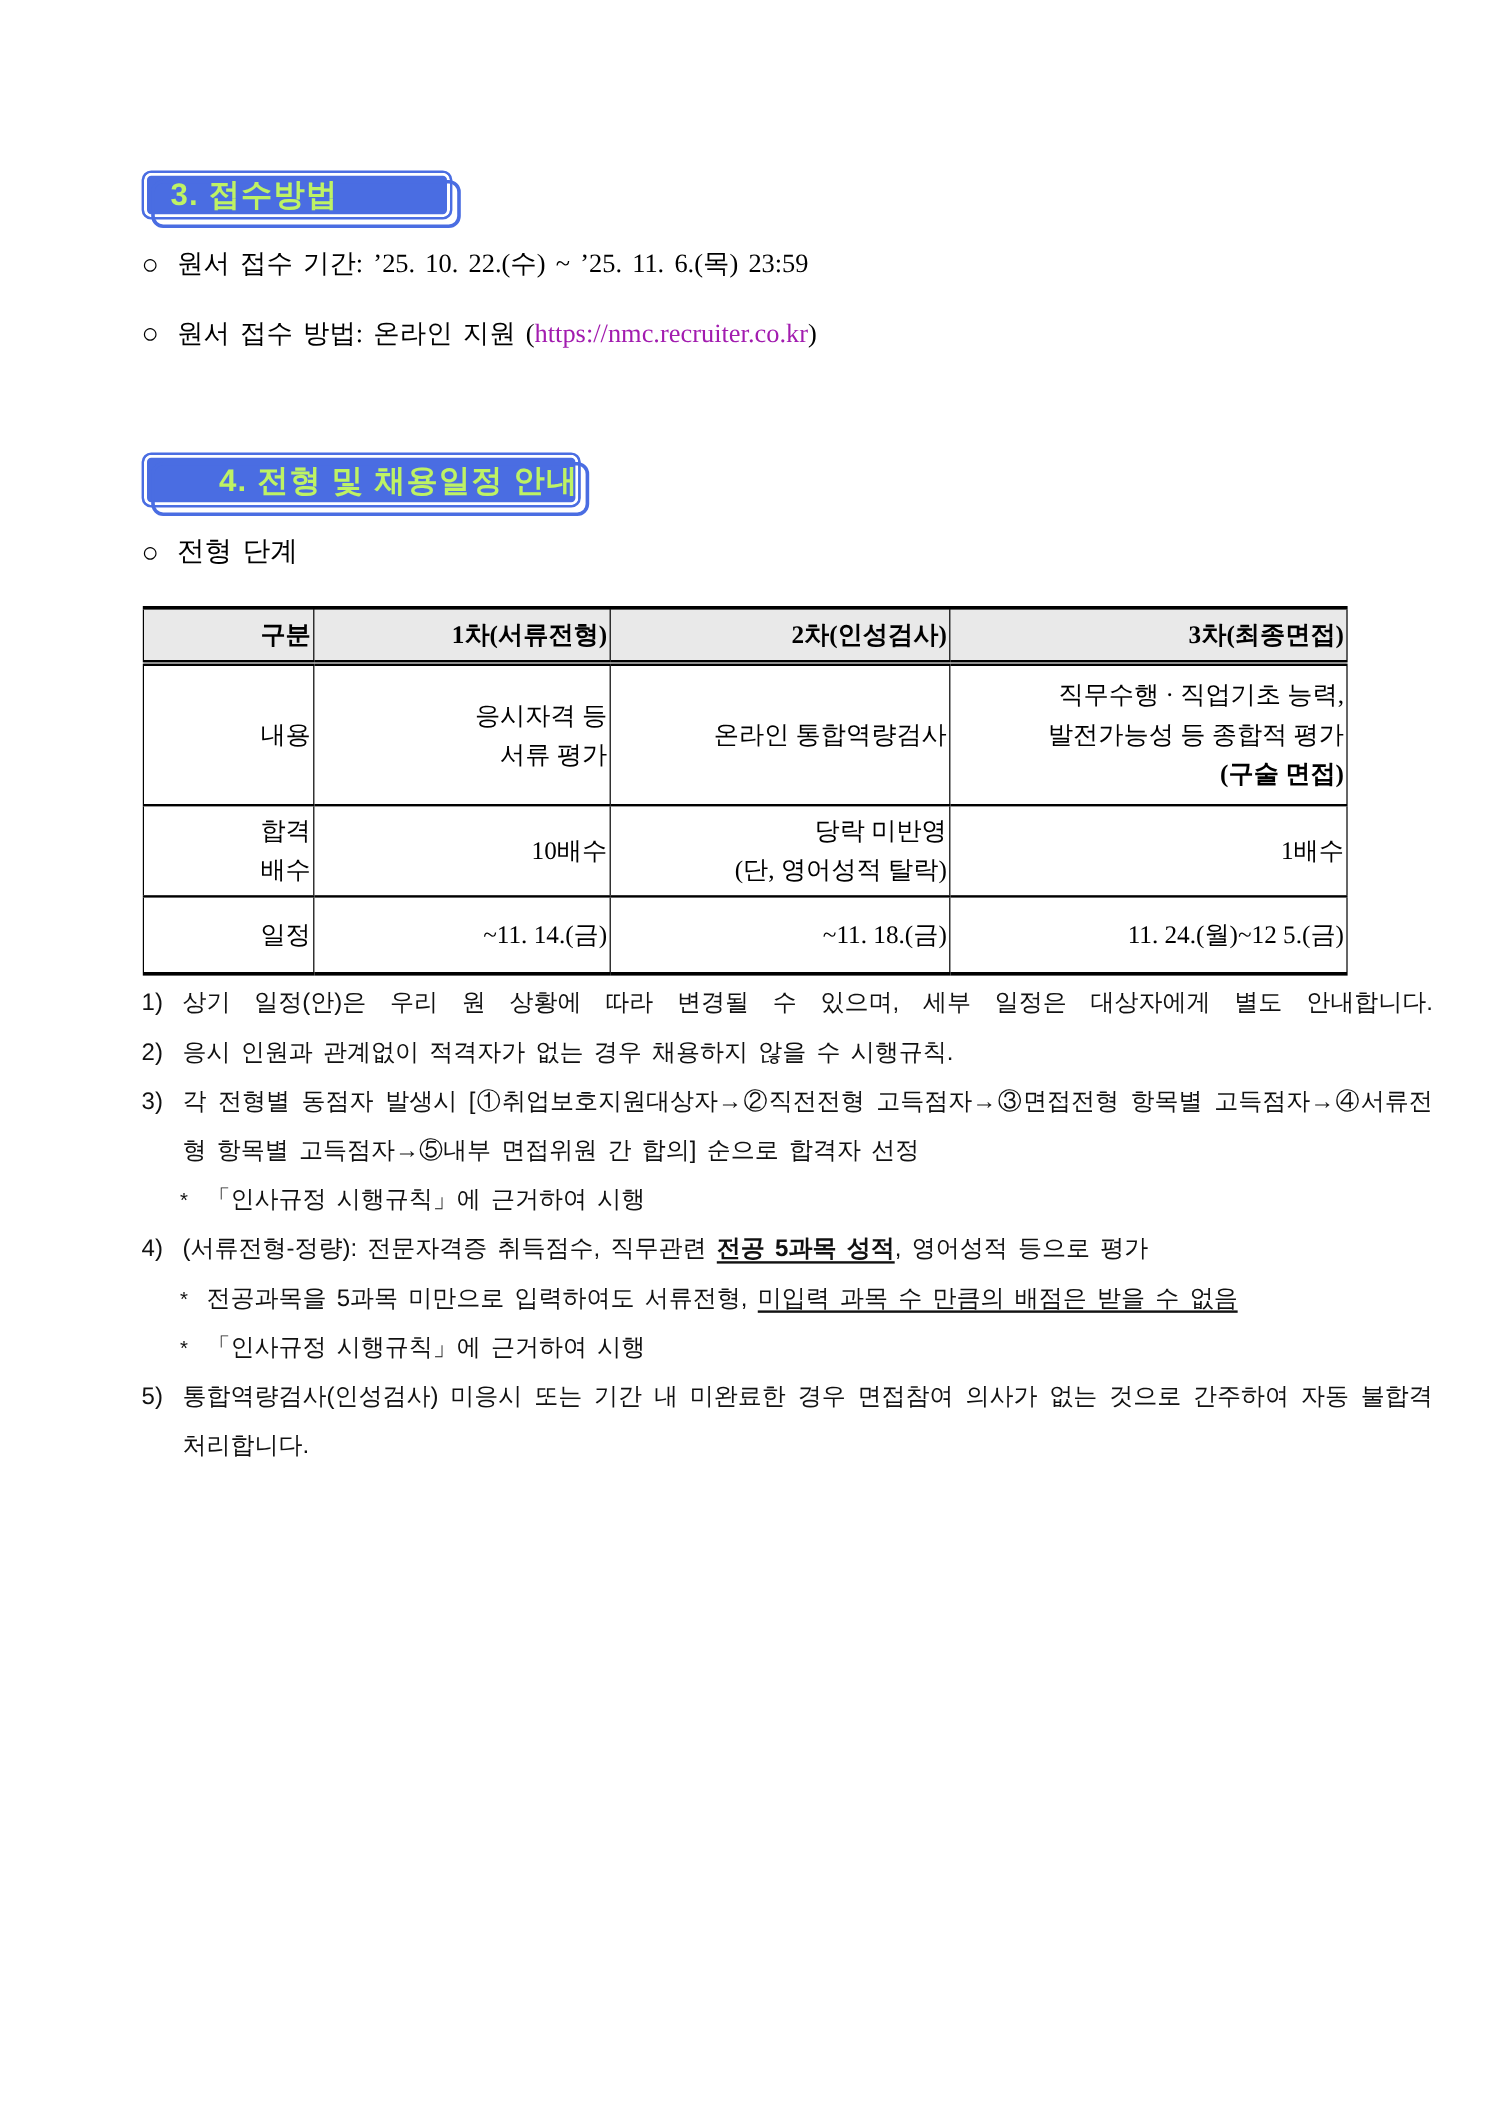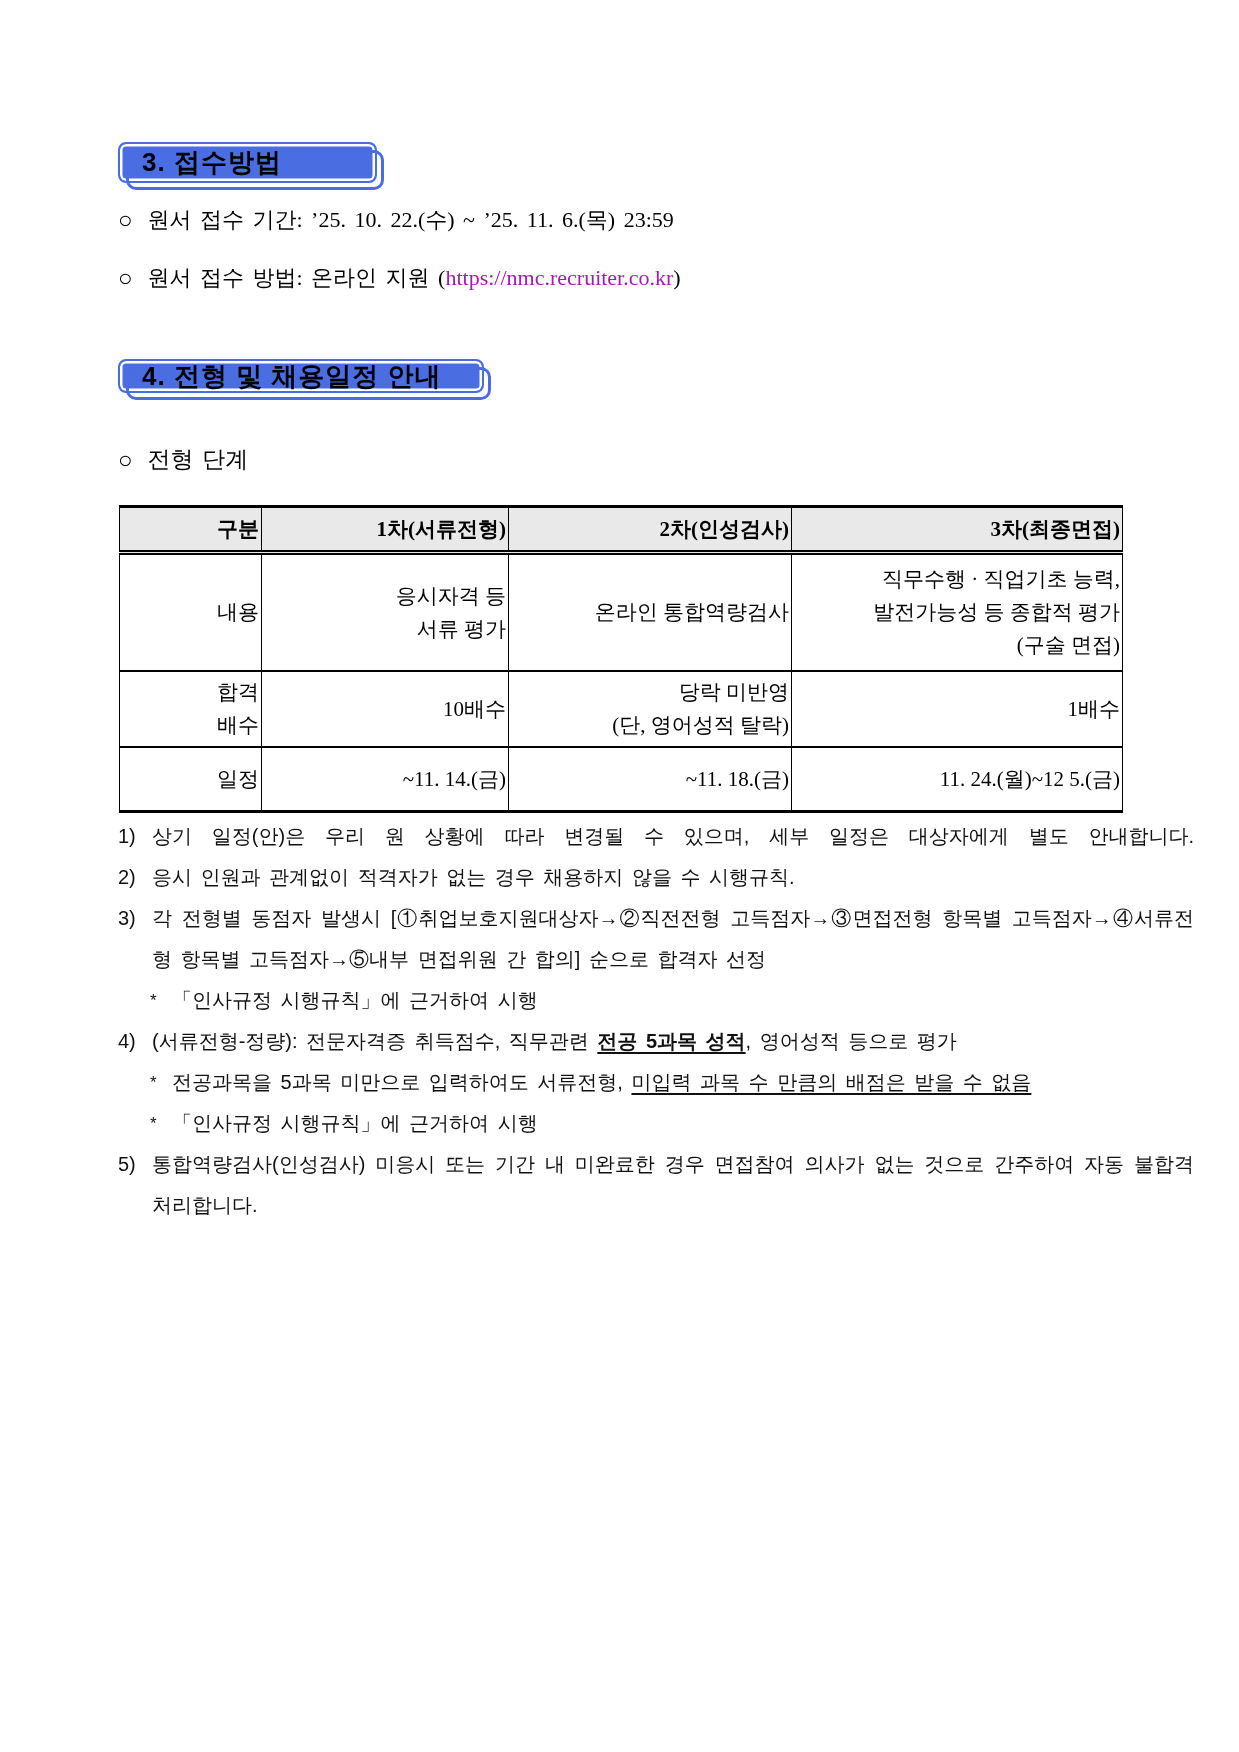--- a/index.html
+++ b/index.html
@@ -4,50 +4,50 @@
 <style>
   html,body{margin:0;padding:0;}
   body{width:1239px;height:1752px;background:#ffffff;font-family:"Liberation Serif",serif;color:#000;}
   .page{position:relative;width:1239px;height:1752px;background:#fff;overflow:hidden;}
 
   
   .secbox{
     position:absolute;z-index:0;box-sizing:border-box;
     background:#4a6de2;border:2px solid #4a6de2;border-radius:8px;
     box-shadow:inset 0 0 0 2.5px #ffffff;
-    color:#000000;font-family:"Liberation Sans",sans-serif;font-weight:bold;
+    color:#bef264;font-family:"Liberation Sans",sans-serif;font-weight:bold;
     display:flex;align-items:center;padding-left:22px;font-size:26px;letter-spacing:1px;
   }
   .secbox::before{
     content:"";position:absolute;left:6px;top:6px;right:-9px;bottom:-9px;
     border:3.5px solid #4a6de2;border-radius:10px;z-index:-1;
   }
   #sec3-box{left:118px;top:142px;width:259px;height:41px;}
-  #sec4-box{left:118px;top:359px;width:366px;height:34px;}
+  #sec4-box{left:118px;top:377px;width:366px;height:46px;justify-content:flex-end;}
 
   
   .bullet{position:absolute;left:118px;display:flex;align-items:baseline;font-size:22px;word-spacing:3px;white-space:nowrap;}
   .bullet .mk{font-size:24px;margin-right:15px;line-height:1;position:relative;top:1px;}
   #bullet-1{top:205px;}
   #bullet-2{top:263px;}
   #subheading{top:444px;font-size:23px;}
   .urltext{text-decoration:none;color:#a21caf;}
 
   
   .tblwrap{position:absolute;left:119px;top:505px;width:1003px;}
   table{border-collapse:collapse;width:100%;table-layout:fixed;
         border-top:3.5px solid #000;font-size:21px;}
   th,td{border:1.5px solid #000;text-align:right;vertical-align:middle;padding:4px 2px;line-height:33px;}
   thead th{background:#e9e9e9;font-weight:bold;height:34px;border-bottom:5px double #000;line-height:34px;}
   tbody tr td{border-top:2px solid #000;}
   tbody tr:last-child td{border-bottom:3.5px solid #000;}
   tr.r-content td{height:107px;}
   tr.r-ratio td{height:64px;}
   tr.r-sched td{height:54px;}
-  td .b{font-weight:normal;}
+  td .b{font-weight:bold;}
 
   
   .notes{position:absolute;left:118px;top:816px;width:1076px;
          font-family:"Liberation Sans",sans-serif;font-size:20px;line-height:41px;color:#111;}
   .note{display:flex;}
   .note .mk{flex:none;width:34px;}
   .note .tx{flex:1;text-align:justify;word-spacing:3px;}
   .note.sub{margin-left:32px;}
   .note.sub .mk{width:22px;font-size:17px;}
   .note.lastjust .tx{text-align-last:justify;}

